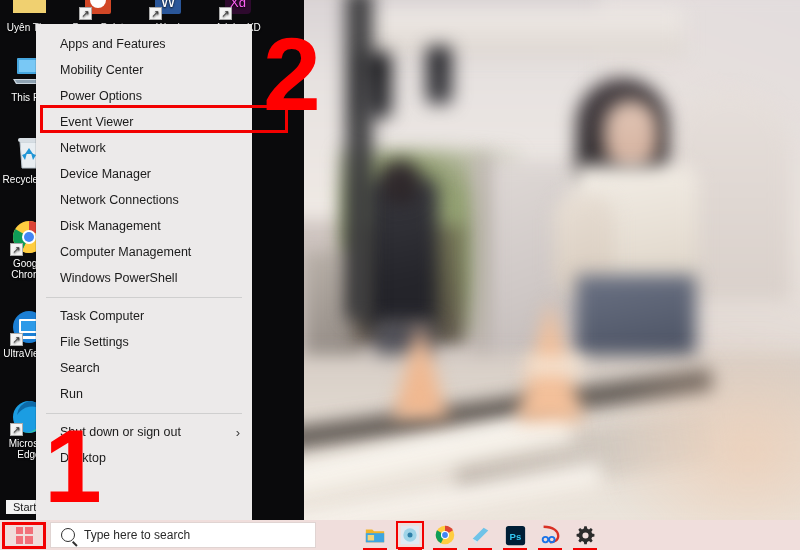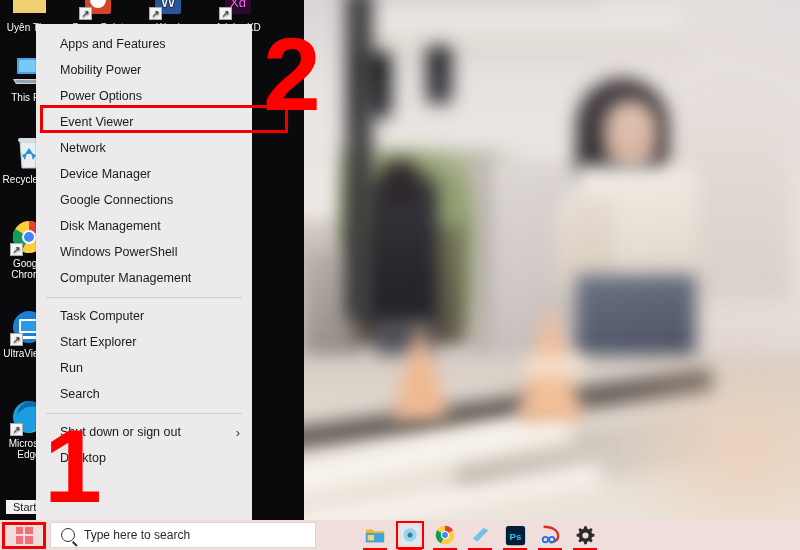--- a/index.html
+++ b/index.html
@@ -470,60 +470,60 @@
   </div>
 
   <div id="winx">
 
     <div style="height:7px;"></div>
 
     <div class="mi">
       <span>Apps and Features</span>
     </div>
     <div class="mi">
-      <span>Mobility Power</span>
+      <span>Mobility Center</span>
     </div>
     <div class="mi">
       <span>Power Options</span>
     </div>
     <div class="mi">
       <span>Event Viewer</span>
     </div>
     <div class="mi">
       <span>Network</span>
     </div>
     <div class="mi">
       <span>Device Manager</span>
     </div>
     <div class="mi">
-      <span>Google Connections</span>
+      <span>Network Connections</span>
     </div>
     <div class="mi">
       <span>Disk Management</span>
     </div>
     <div class="mi">
+      <span>Computer Management</span>
+    </div>
+    <div class="mi">
       <span>Windows PowerShell</span>
     </div>
-    <div class="mi">
-      <span>Computer Management</span>
-    </div>
 
     <div class="sep"></div>
 
     <div class="mi">
       <span>Task Computer</span>
     </div>
     <div class="mi">
-      <span>Start Explorer</span>
+      <span>File Settings</span>
+    </div>
+    <div class="mi">
+      <span>Search</span>
     </div>
     <div class="mi">
       <span>Run</span>
-    </div>
-    <div class="mi">
-      <span>Search</span>
     </div>
 
     <div class="sep"></div>
 
     <div class="mi">
       <span>Shut down or sign out</span>
       <span class="chev">›</span>
     </div>
     <div class="mi">
       <span>Desktop</span>

